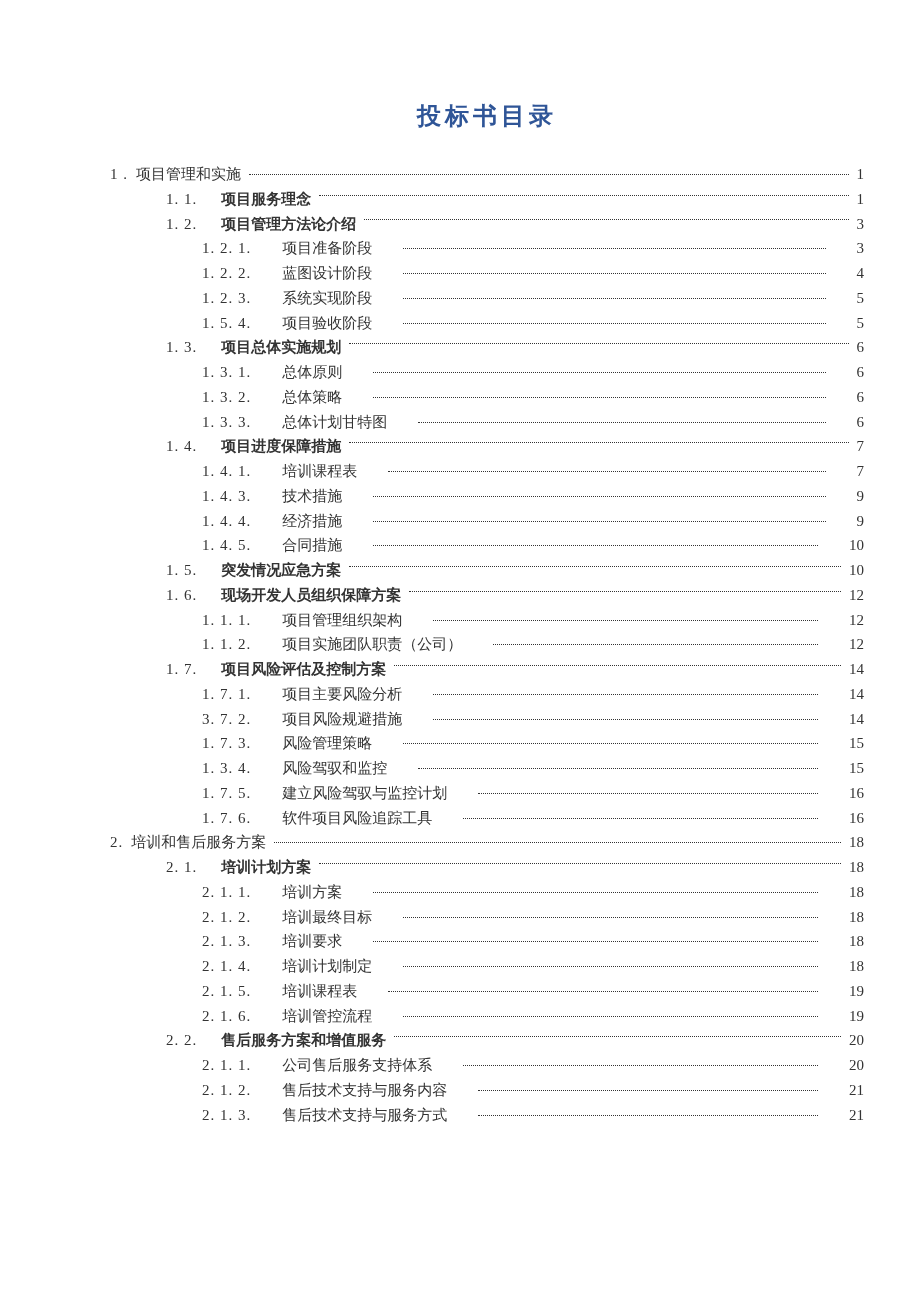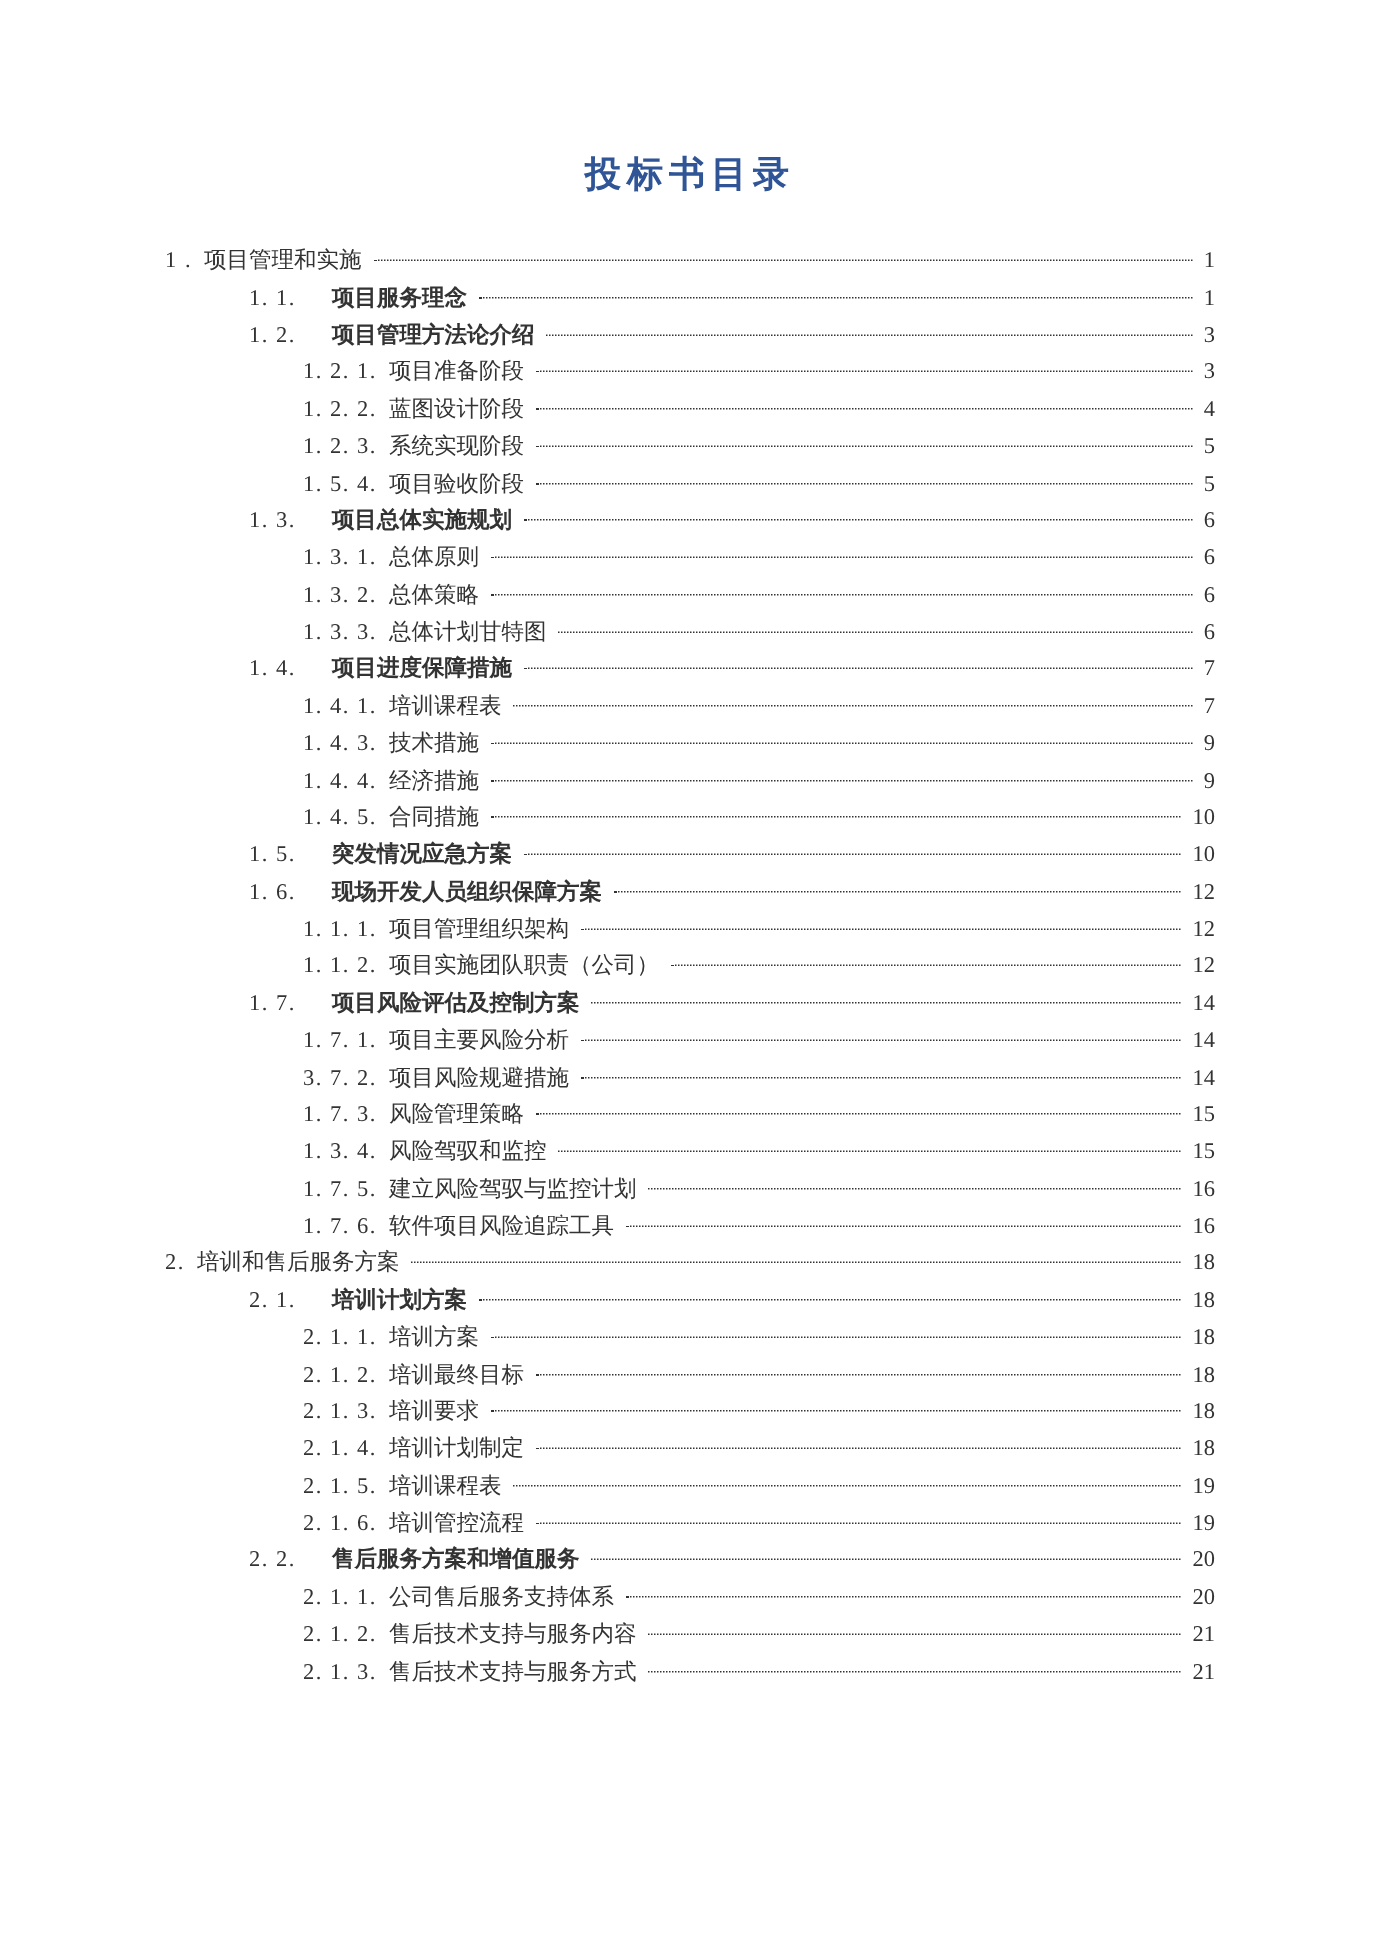--- a/index.html
+++ b/index.html
@@ -4,40 +4,40 @@
   <style>
     * { box-sizing: border-box; margin: 0; padding: 0; }
     body {
       background: #fff;
       width: 920px;
       font-family: "SimSun", "Microsoft YaHei", serif;
       font-size: 16px;
       color: #333;
     }
     .page {
-      padding: 100px 110px 60px 110px;
+      padding: 100px 56px 60px 110px;
     }
     .title {
       text-align: center;
       font-size: 24px;
       color: #2f5597;
       font-family: "SimSun", serif;
       letter-spacing: 4px;
       margin-bottom: 30px;
     }
     .toc-line {
       display: flex;
       align-items: baseline;
       white-space: nowrap;
       line-height: 1.65;
       font-size: 15px;
     }
     .toc-indent-0 { padding-left: 0; }
-    .toc-indent-1 { padding-left: 56px; }
-    .toc-indent-2 { padding-left: 92px; }
+    .toc-indent-1 { padding-left: 56px; align-items: center; }
+    .toc-indent-2 { padding-left: 92px; gap: 23px; }
     .toc-num {
       margin-right: 8px;
       letter-spacing: 1px;
     }
     .toc-text {
       margin-right: 4px;
     }
     .toc-dots {
       flex: 1;
       border-bottom: 1.5px dotted #333;

